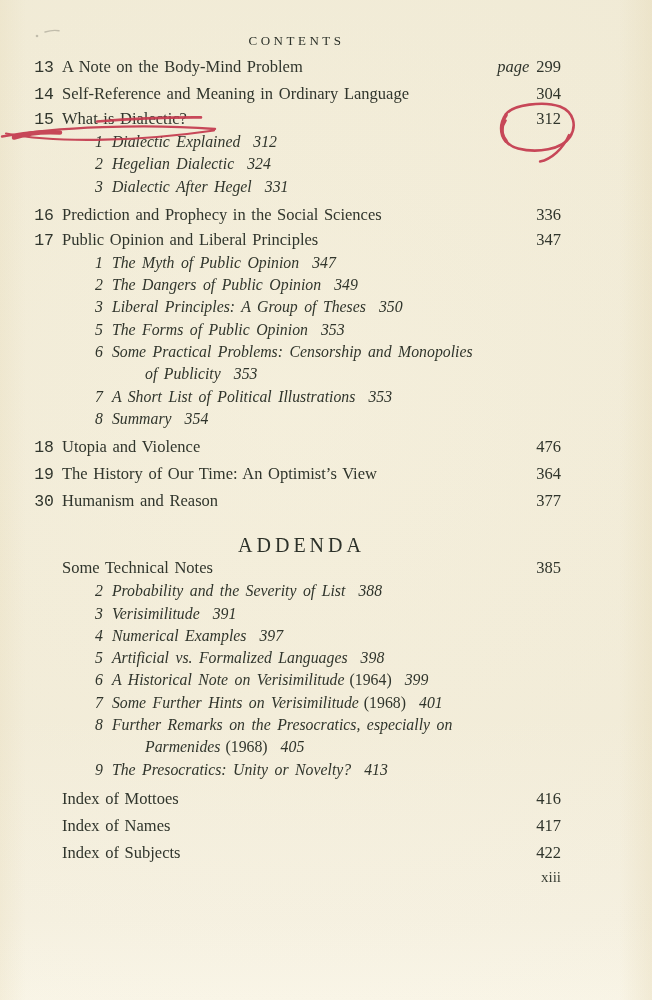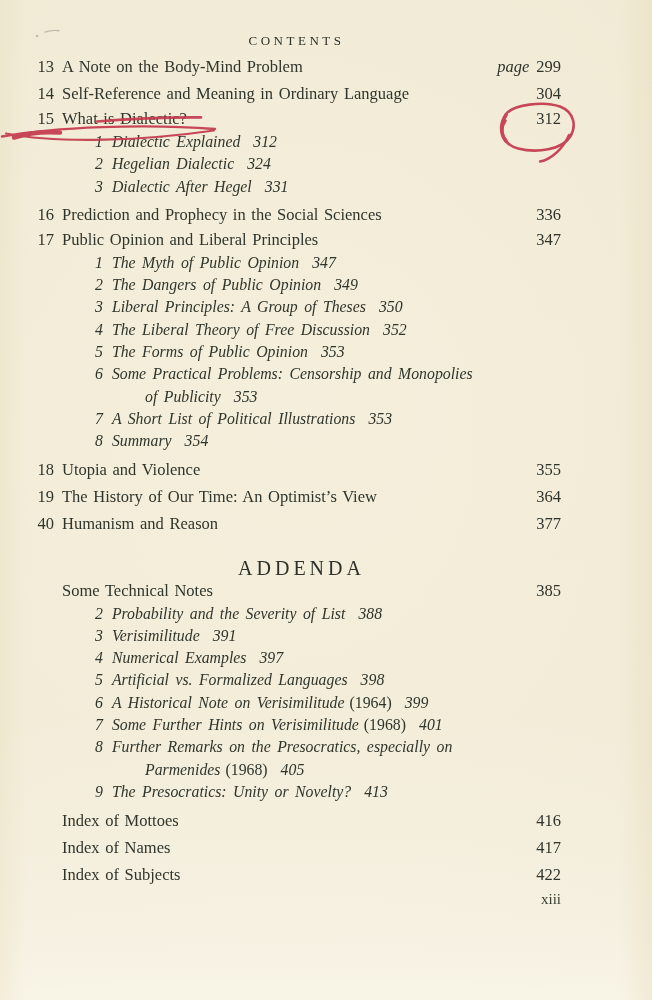--- a/index.html
+++ b/index.html
@@ -11,21 +11,21 @@
       linear-gradient(90deg, rgba(226,212,174,0.22) 0%, rgba(226,212,174,0) 4%),
       radial-gradient(130% 95% at 45% 40%, rgba(255,255,255,0.06), rgba(90,80,40,0.03)),
       linear-gradient(180deg, #f3edd8 0%, #f4eeda 72%, #f8f3e3 92%, #fcf8ea 100%);
   }
   .toc { position:absolute; left:32px; top:29px; width:529px; }
   .contents-header {
     text-align:center; font-size:13px; letter-spacing:3.5px;
     line-height:24px; height:24px; color:#2c3129;
   }
   .row { display:flex; align-items:baseline; font-size:16.5px; line-height:27px; height:27px; word-spacing:1.5px; }
-  .row .num { flex:none; width:22px; text-align:right; margin-right:8px; }
+  .row .num { flex:none; width:22px; text-align:right; margin-right:8px;font-family:Liberation Mono, monospace; }
   .row .title { flex:1 1 auto; white-space:nowrap; overflow:visible; }
   .row .pg { flex:none; text-align:right; }
   .row .pg .prefix { font-style:italic; margin-right:7px; }
   .row-chapter.tight, .row-plain { line-height:24px; height:24px; }
   .row-plain .title, .row-index .title { padding-left:30px; }
   .row-sub, .row-subcont {
     font-style:italic; font-size:15.8px; line-height:22.3px; height:22.3px;
     word-spacing:2.5px; white-space:nowrap;
   }
   .row-sub { padding-left:63px; }
@@ -75,38 +75,37 @@
           <span class="pg"><span>336</span></span>
         </div>
         <div class="row row-chapter tight">
           <span class="num">17</span>
           <span class="title">Public Opinion and Liberal Principles</span>
           <span class="pg"><span>347</span></span>
         </div>
         <div class="row-sub"><span class="snum">1</span><span class="stitle">The Myth of Public Opinion</span><span class="inline-pg">347</span></div>
         <div class="row-sub"><span class="snum">2</span><span class="stitle">The Dangers of Public Opinion</span><span class="inline-pg">349</span></div>
         <div class="row-sub"><span class="snum">3</span><span class="stitle">Liberal Principles: A Group of Theses</span><span class="inline-pg">350</span></div>
-        <div class="row-sub"><span class="snum">4</span><span class="stitle">The Liberal Theory of Free Discussion</span><span class="inline-pg">352</span></div>
         <div class="row-sub"><span class="snum">5</span><span class="stitle">The Forms of Public Opinion</span><span class="inline-pg">353</span></div>
         <div class="row-sub"><span class="snum">6</span><span class="stitle">Some Practical Problems: Censorship and Monopolies</span></div>
         <div class="row-subcont"><span class="stitle">of Publicity</span><span class="inline-pg">353</span></div>
         <div class="row-sub"><span class="snum">7</span><span class="stitle">A Short List of Political Illustrations</span><span class="inline-pg">353</span></div>
         <div class="row-sub"><span class="snum">8</span><span class="stitle">Summary</span><span class="inline-pg">354</span></div>
         <div class="row row-chapter">
           <span class="num">18</span>
           <span class="title">Utopia and Violence</span>
-          <span class="pg"><span>355</span></span>
+          <span class="pg"><span>476</span></span>
         </div>
         <div class="row row-chapter">
           <span class="num">19</span>
           <span class="title">The History of Our Time: An Optimist’s View</span>
           <span class="pg"><span>364</span></span>
         </div>
         <div class="row row-chapter">
-          <span class="num">40</span>
+          <span class="num">30</span>
           <span class="title">Humanism and Reason</span>
           <span class="pg"><span>377</span></span>
         </div>
         <div class="row-heading">ADDENDA</div>
         <div class="row row-plain">
           <span class="title">Some Technical Notes</span>
           <span class="pg"><span>385</span></span>
         </div>
         <div class="row-sub"><span class="snum">2</span><span class="stitle">Probability and the Severity of List</span><span class="inline-pg">388</span></div>
         <div class="row-sub"><span class="snum">3</span><span class="stitle">Verisimilitude</span><span class="inline-pg">391</span></div>

